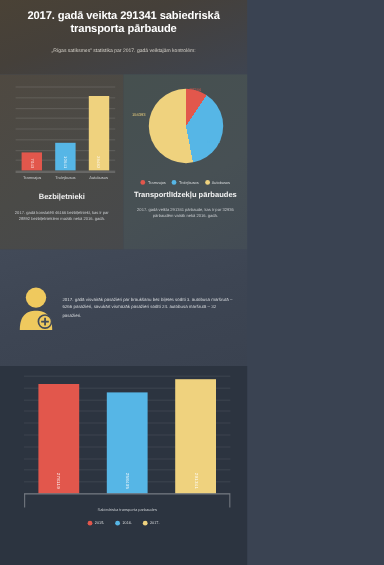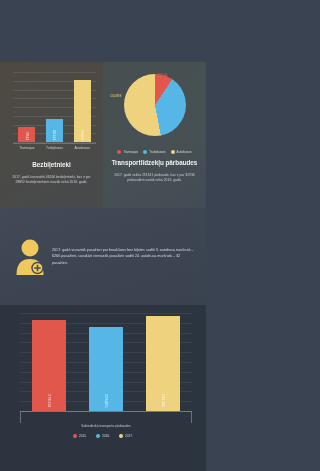--- a/index.html
+++ b/index.html
@@ -113,20 +113,24 @@
     text-align:center; padding-top:1px;
   }
   .b-axis span { font-size:3.3px; color:#c6cace; }
   .b-legend { display:flex; justify-content:center; gap:9px; margin-top:1px; }
 </style>
 </head>
 <body>
 
 <div class="page">
 
+  <div class="header">
+    <div class="title">2017. gadā veikta 291341 sabiedriskā transporta pārbaude</div>
+    <div class="subtitle">„Rīgas satiksmes" statistika par 2017. gadā veiktajām kontrolēm:</div>
+  </div>
 
   <div class="panels">
 
     <div class="panel left">
       <div class="bars-wrap">
         <div class="grid" id="grid-top">
             <i style="top: 0%;"></i>
             <i style="top: 12.5%;"></i>
             <i style="top: 25%;"></i>
             <i style="top: 37.5%;"></i>

